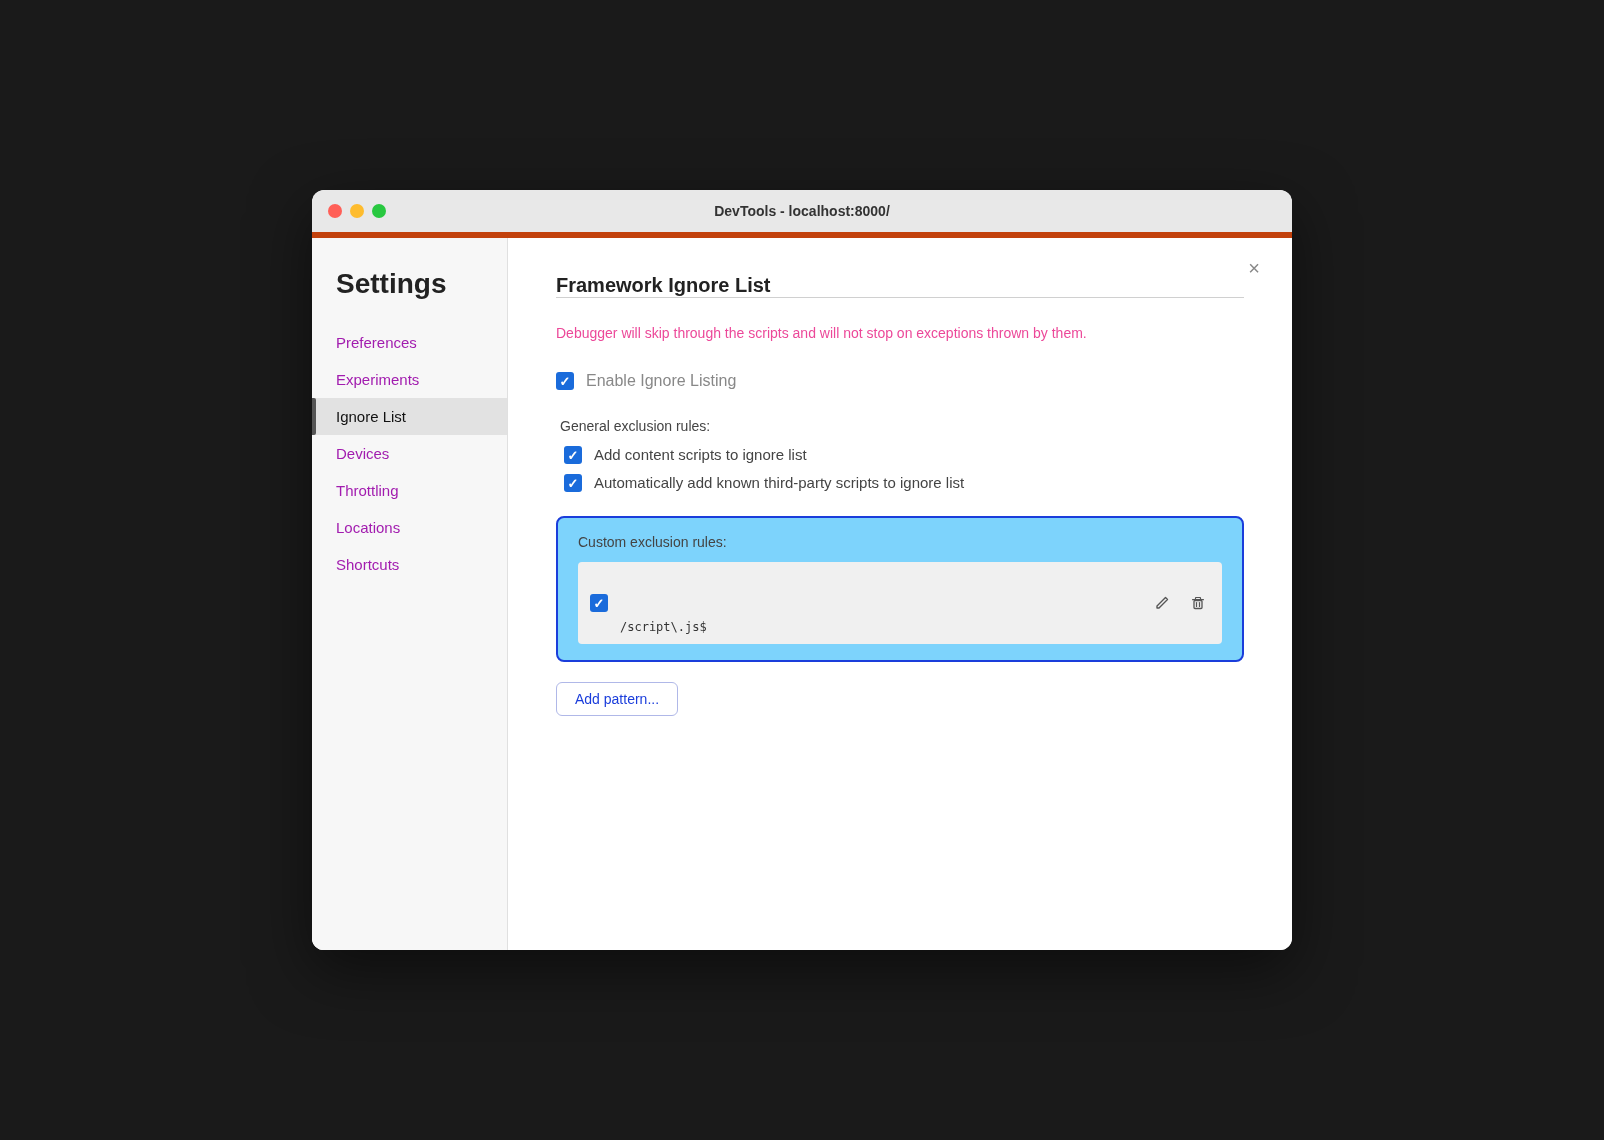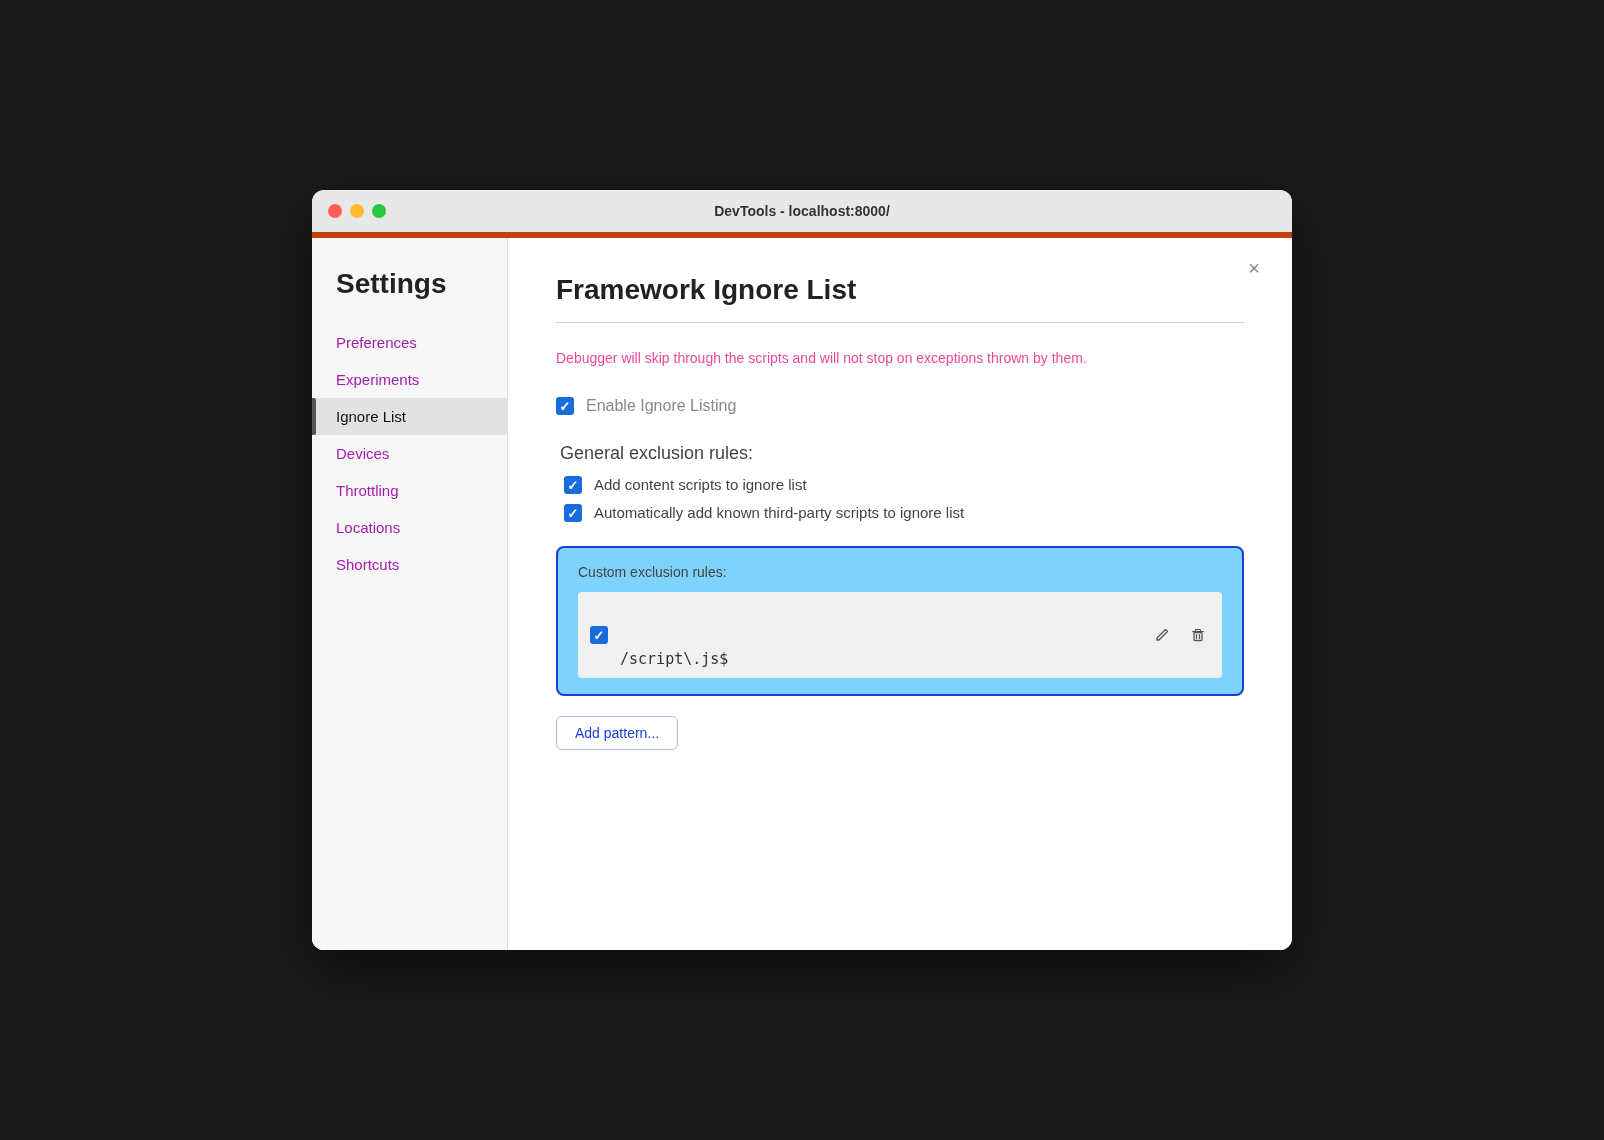--- a/index.html
+++ b/index.html
@@ -126,24 +126,23 @@
       font-size: 20px;
       color: #888;
       cursor: pointer;
       background: none;
       border: none;
       line-height: 1;
       padding: 4px 8px;
     }
 
     .page-title {
-      font-size: 28px;
+      font-size: 20px;
       font-weight: 600;
       color: #222;
-      margin-bottom: 16px;
     }
 
     .divider {
       border: none;
       border-top: 1px solid #d0d0d0;
       margin-bottom: 24px;
     }
 
     .description {
       font-size: 14px;
@@ -180,21 +179,21 @@
       margin-bottom: 28px;
     }
 
     .enable-label {
       font-size: 16px;
       color: #888;
       cursor: pointer;
     }
 
     .section-label {
-      font-size: 18px;
+      font-size: 14px;
       color: #444;
       font-weight: 500;
       margin-bottom: 12px;
       margin-left: 4px;
     }
 
     .general-rules {
       margin-bottom: 24px;
     }
 
@@ -231,21 +230,21 @@
       display: flex;
       align-items: center;
       gap: 12px;
       background: #f0f0f0;
       border-radius: 4px;
       padding: 10px 12px;
     }
 
     .custom-rule-text {
       flex: 1;
-      font-size: 15px;
+      font-size: 12px;
       color: #333;
       font-family: monospace;
       margin-top: 48px;
     }
 
     .icon-btn {
       background: none;
       border: none;
       cursor: pointer;
       color: #666;

